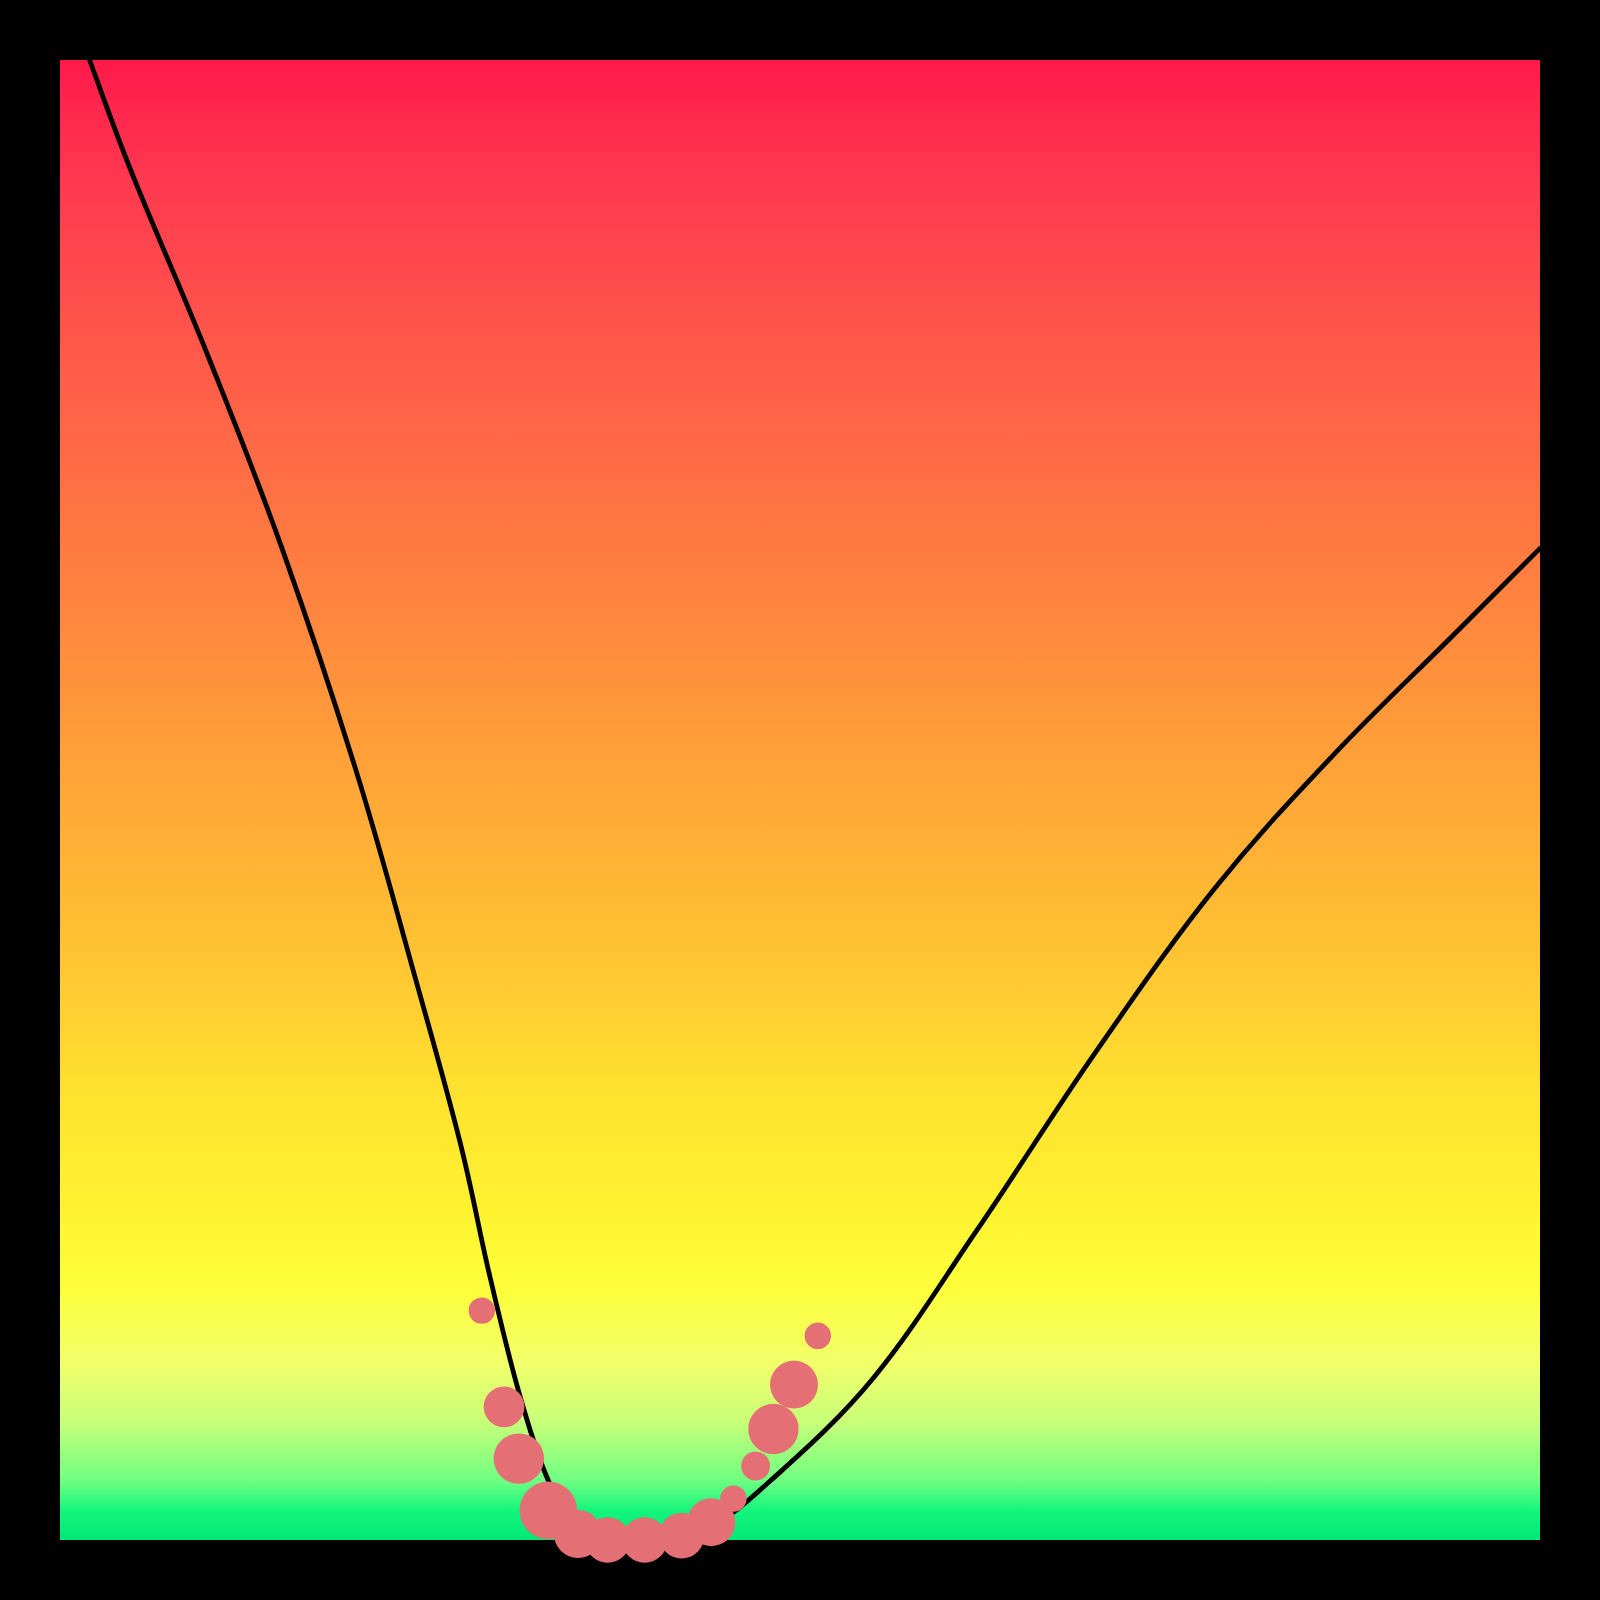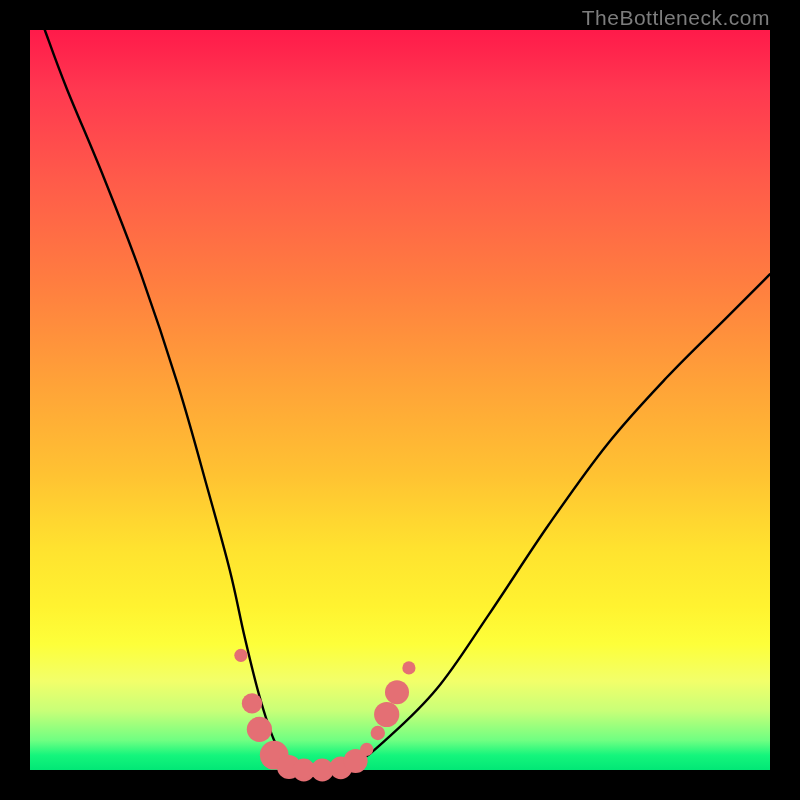--- a/index.html
+++ b/index.html
@@ -60,21 +60,20 @@
     top: 0;
     width: 740px;
     height: 740px;
     overflow: visible;
   }
 </style>
 </head>
 <body>
 
 <div class="frame">
-  <div class="watermark">TheBottleneck.com</div>
 
   <div class="plot">
     <svg class="curve" viewBox="0 0 740 740">
       <path id="curve-path" fill="none" stroke="#000" stroke-width="2.4" stroke-linecap="round" d="M 14.8 0.0 C 18.8 10.7, 26.3 32.6, 37.0 59.2 C 47.7 85.8, 60.7 114.7, 74.0 148.0 C 87.3 181.3, 97.7 206.9, 111.0 244.2 C 124.3 281.5, 136.0 316.6, 148.0 355.2 C 160.0 393.8, 168.3 425.5, 177.6 458.8 C 186.9 492.1, 193.1 513.6, 199.8 540.2 C 206.5 566.8, 209.3 584.2, 214.6 606.8 C 219.9 629.4, 224.1 647.4, 229.4 666.0 C 234.7 684.6, 238.9 698.4, 244.2 710.4 C 249.5 722.4, 253.7 727.3, 259.0 732.6 C 264.3 737.9, 267.1 738.7, 273.8 740.0 C 280.5 741.3, 286.7 741.3, 296.0 740.0 C 305.3 738.7, 314.9 737.9, 325.6 732.6 C 336.3 727.3, 340.5 723.7, 355.2 710.4 C 369.9 697.1, 388.4 681.2, 407.0 658.6 C 425.6 636.0, 438.8 613.9, 458.8 584.6 C 478.8 555.3, 496.7 526.4, 518.0 495.8 C 539.3 465.2, 555.9 441.0, 577.2 414.4 C 598.5 387.8, 615.1 370.4, 636.4 347.8 C 657.7 325.2, 677.0 307.2, 695.6 288.6 C 714.2 270.0, 732.0 252.2, 740.0 244.2"></path>
       <g id="marker-group">
           <circle cx="210.9" cy="625.3" r="6.6" fill="#e46f74"></circle>
           <circle cx="222.0" cy="673.4" r="10.2" fill="#e46f74"></circle>
           <circle cx="229.4" cy="699.3" r="12.6" fill="#e46f74"></circle>
           <circle cx="244.2" cy="725.2" r="14.4" fill="#e46f74"></circle>
           <circle cx="259.0" cy="737.0" r="12.0" fill="#e46f74"></circle>

